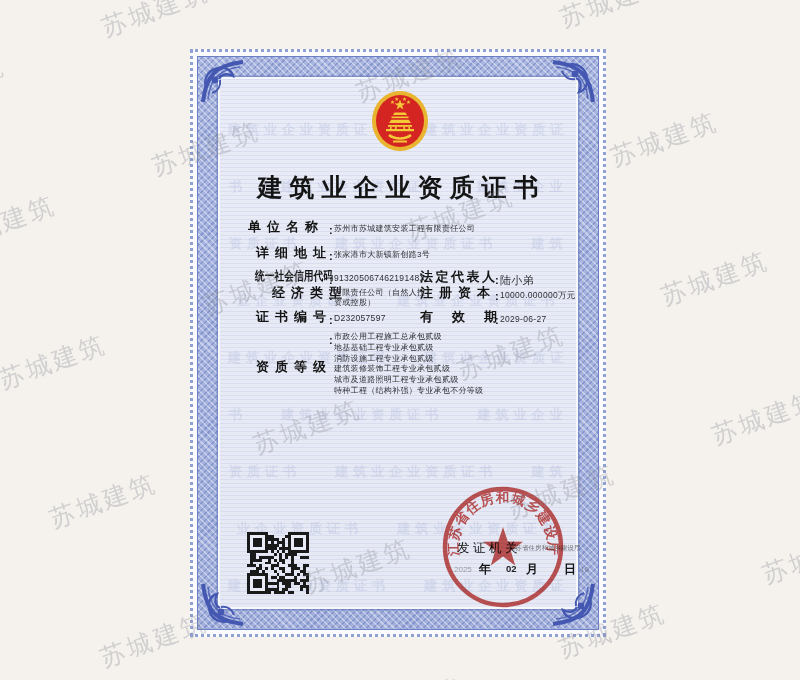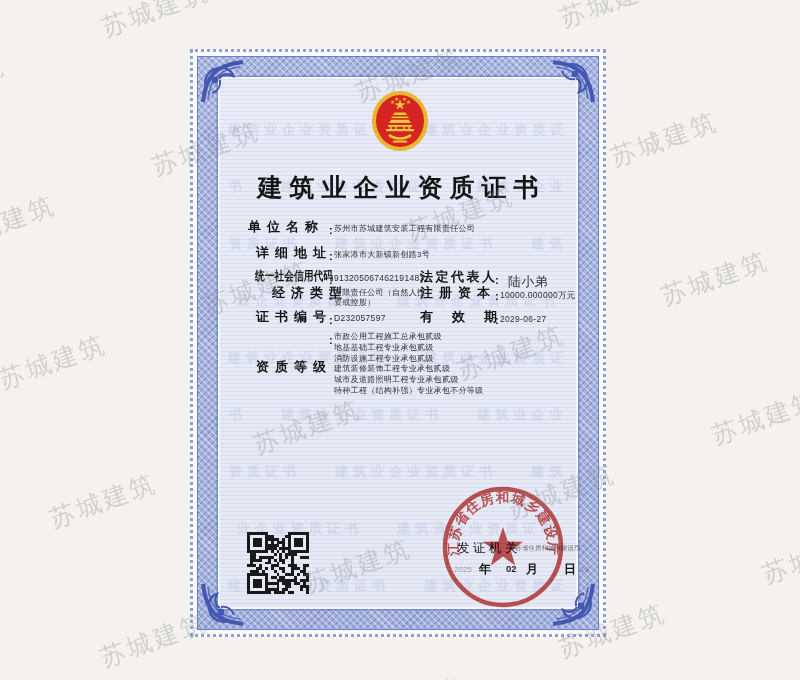--- a/index.html
+++ b/index.html
@@ -150,21 +150,21 @@
 
       <div class="lbl" style="left:36px;top:167px;">详细地址</div>
       <span class="colon" style="left:109px;top:172px;">:</span>
       <div class="val" style="left:114px;top:171px;">张家港市大新镇新创路3号</div>
 
       <div class="lbl scale" style="left:35px;top:191px;">统一社会信用代码</div>
       <span class="colon" style="left:109px;top:196px;">:</span>
       <div class="val num" style="left:114px;top:194px;">91320506746219148X</div>
       <div class="lbl tight" style="left:200px;top:191px;">法定代表人</div>
       <span class="colon" style="left:275px;top:196px;">:</span>
-      <div class="val" style="left:280px;top:195px;font-size:13px;margin-left:8px;">陆小弟</div>
+      <div class="val" style="left:280px;top:195px;font-size:11px;">陆小弟</div>
 
       <div class="lbl" style="left:36px;top:207px;padding-left:16px;">经济类型</div>
       <span class="colon" style="left:109px;top:212px;">:</span>
       <div class="val" style="left:114px;top:209px;">有限责任公司（自然人投</div>
       <div class="val" style="left:114px;top:219px;font-family:Liberation Mono, monospace;">资或控股）</div>
       <div class="lbl" style="left:200px;top:207px;">注册资本</div>
       <span class="colon" style="left:275px;top:212px;">:</span>
       <div class="val num" style="left:280px;top:211px;">10000.000000万元</div>
 
       <div class="lbl" style="left:36px;top:231px;">证书编号</div>

